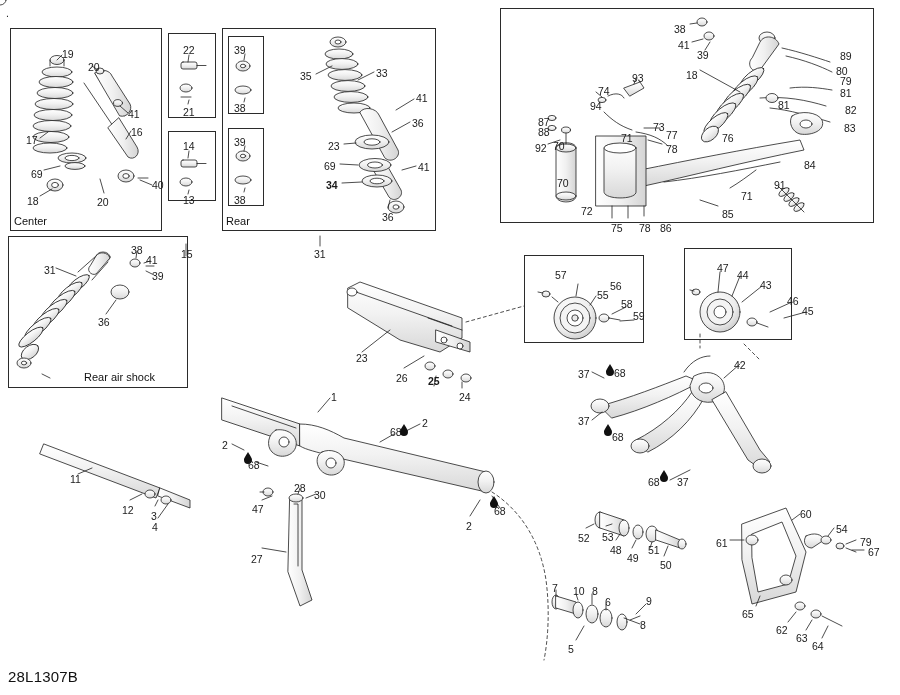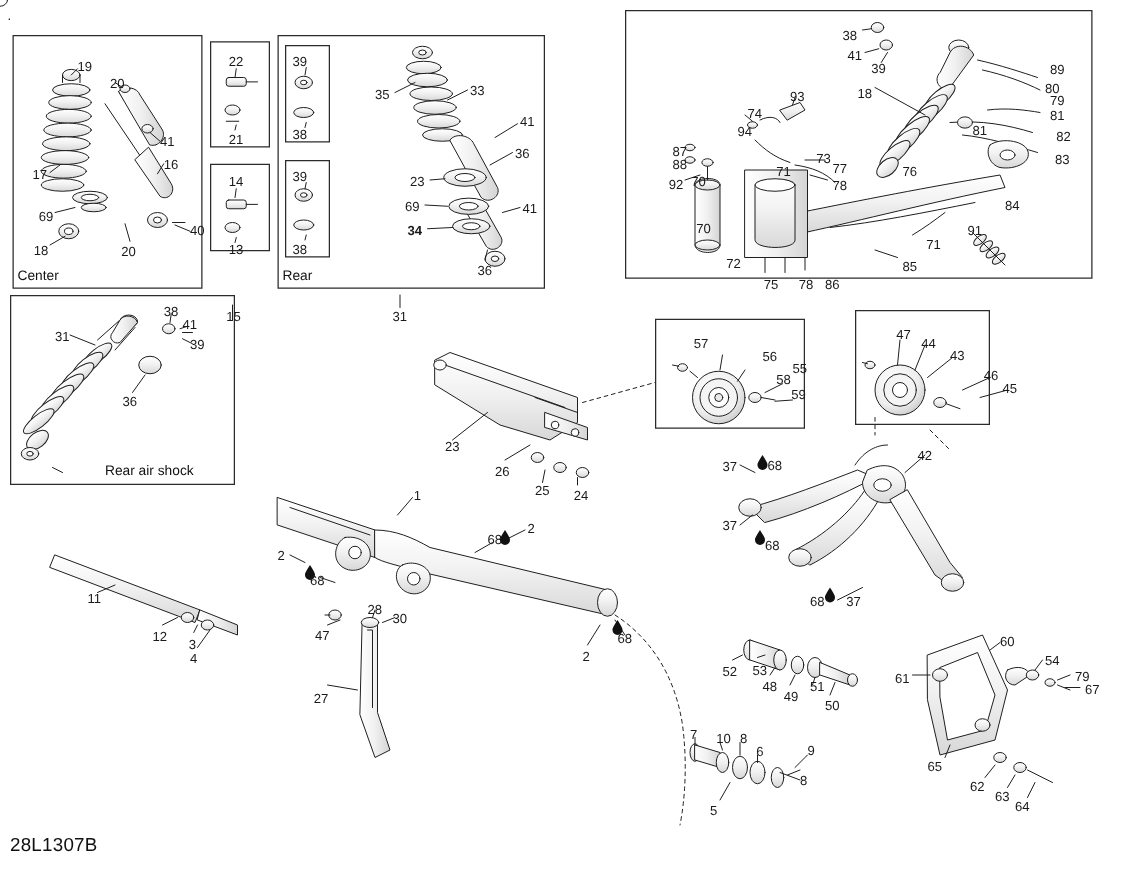--- a/index.html
+++ b/index.html
@@ -565,38 +565,38 @@
       <div class="lbl" style="left: 666px; top: 144px;">78</div>
       <div class="lbl" style="left: 581px; top: 206px;">72</div>
       <div class="lbl" style="left: 611px; top: 223px;">75</div>
       <div class="lbl" style="left: 639px; top: 223px;">78</div>
       <div class="lbl" style="left: 660px; top: 223px;">86</div>
       <div class="lbl" style="left: 722px; top: 209px;">85</div>
       <div class="lbl" style="left: 741px; top: 191px;">71</div>
       <div class="lbl" style="left: 774px; top: 180px;">91</div>
       <div class="lbl" style="left: 555px; top: 270px;">57</div>
       <div class="lbl" style="left: 610px; top: 281px; text-align: right;">56</div>
-      <div class="lbl" style="left: 597px; top: 290px; margin-left: 37px;">55</div>
+      <div class="lbl" style="left: 597px; top: 290px;">55</div>
       <div class="lbl" style="left: 621px; top: 299px;">58</div>
       <div class="lbl" style="left: 633px; top: 311px;">59</div>
       <div class="lbl" style="left: 717px; top: 263px;">47</div>
       <div class="lbl" style="left: 737px; top: 270px;">44</div>
       <div class="lbl" style="left: 760px; top: 280px;">43</div>
       <div class="lbl" style="left: 787px; top: 296px;">46</div>
       <div class="lbl" style="left: 802px; top: 306px;">45</div>
       <div class="lbl" style="left: 734px; top: 360px;">42</div>
       <div class="lbl" style="left: 578px; top: 369px;">37</div>
       <div class="lbl" style="left: 614px; top: 368px;">68</div>
       <div class="lbl" style="left: 578px; top: 416px;">37</div>
       <div class="lbl" style="left: 612px; top: 432px;">68</div>
       <div class="lbl" style="left: 648px; top: 477px;">68</div>
       <div class="lbl" style="left: 677px; top: 477px;">37</div>
       <div class="lbl" style="left: 356px; top: 353px;">23</div>
       <div class="lbl" style="left: 396px; top: 373px;">26</div>
-      <div class="lbl" style="left: 428px; top: 388px;">25</div>
+      <div class="lbl" style="left: 428px; top: 376px; font-weight: bold;">25</div>
       <div class="lbl" style="left: 459px; top: 392px;">24</div>
       <div class="lbl" style="left: 331px; top: 392px;">1</div>
       <div class="lbl" style="left: 422px; top: 418px;">2</div>
       <div class="lbl" style="left: 390px; top: 427px;">68</div>
       <div class="lbl" style="left: 222px; top: 440px;">2</div>
       <div class="lbl" style="left: 248px; top: 460px;">68</div>
       <div class="lbl" style="left: 70px; top: 474px;">11</div>
       <div class="lbl" style="left: 122px; top: 505px;">12</div>
       <div class="lbl" style="left: 151px; top: 511px;">3</div>
       <div class="lbl" style="left: 152px; top: 522px;">4</div>

